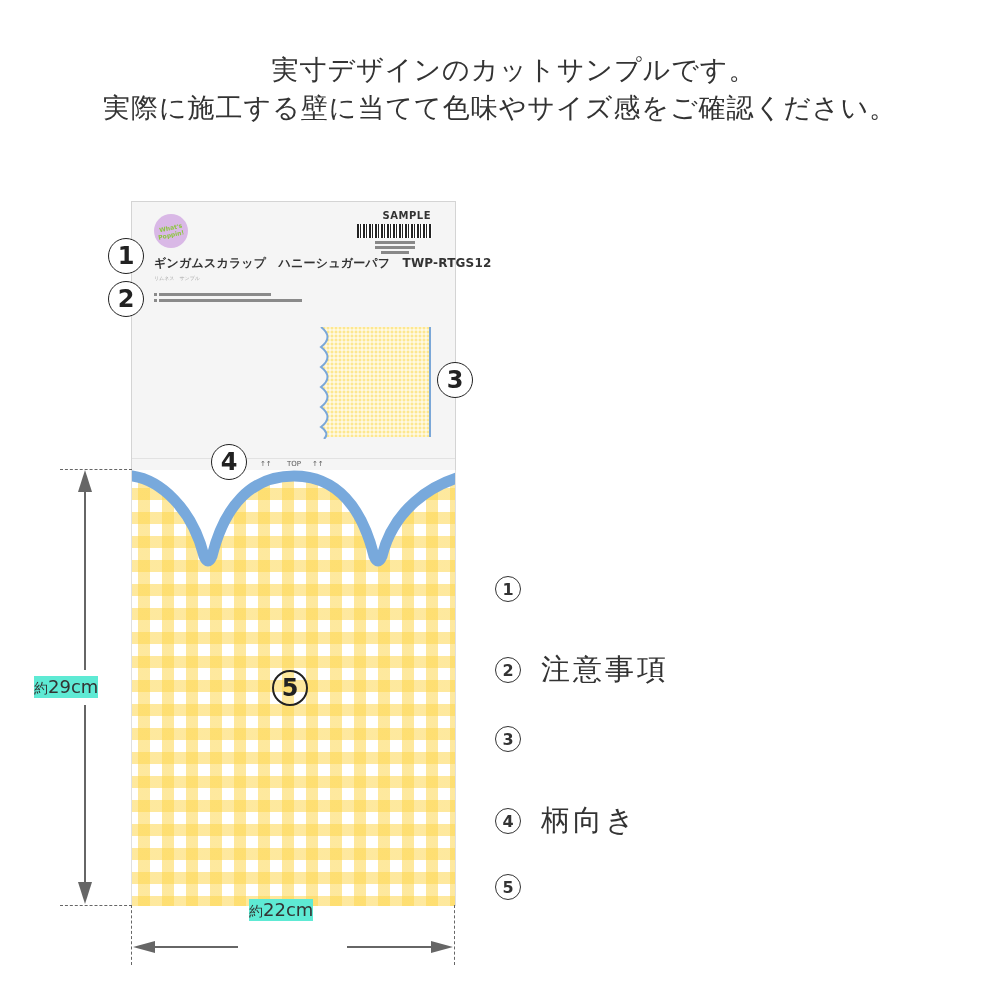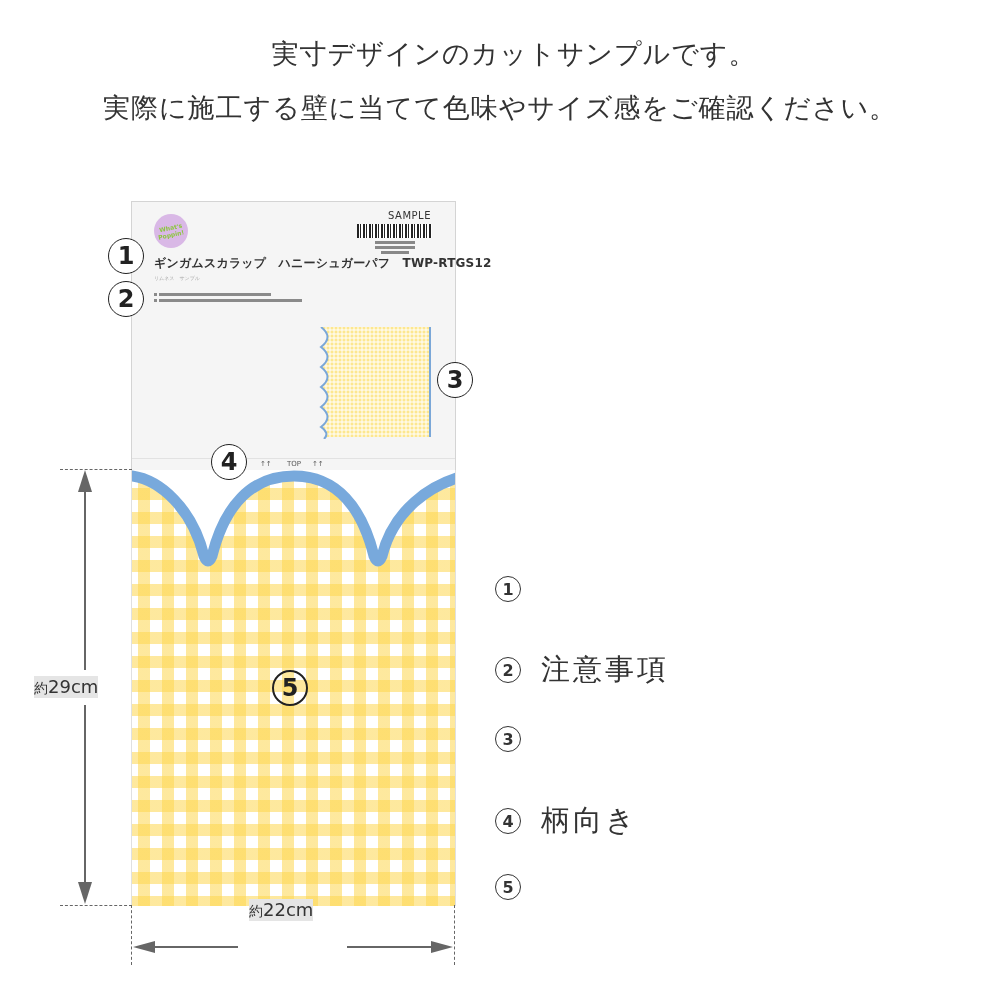--- a/index.html
+++ b/index.html
@@ -1,40 +1,40 @@
 <!DOCTYPE html>
 <html><head>
 <meta charset="utf-8">
 <style>
   * { box-sizing: border-box; margin: 0; padding: 0; }
   html, body { width: 1000px; height: 1000px; background: #ffffff; overflow: hidden; }
   body { position: relative; font-family: "DejaVu Sans", "Liberation Sans", sans-serif; color: #333333; }
 
   .headline { position: absolute; left: 0; width: 1000px; text-align: center; font-size: 27px; letter-spacing: 1px; color: #333; font-weight: 300; }
-  #hl1 { top: 36px; padding-left: 28px; }
+  #hl1 { top: 52px; padding-left: 28px; }
   #hl2 { top: 90px; }
 
   
   .sheet { position: absolute; left: 131px; top: 201px; width: 325px; height: 705px; }
   .sheet-top { position: absolute; left: 0; top: 0; width: 325px; height: 269px; background: #f5f5f5; border: 1px solid #d4d4d4; border-bottom: none; }
   .sheet-top-divider { position: absolute; left: 0; top: 256px; width: 323px; height: 1px; background: #e2e2e2; }
   .sheet-bottom { position: absolute; left: 0; top: 269px; width: 325px; height: 436px; overflow: hidden;
     background-color: #ffffff;
     background-image:
       linear-gradient(90deg, rgba(253,214,78,0.55) 50%, transparent 50%),
       linear-gradient(0deg, rgba(253,214,78,0.55) 50%, transparent 50%);
     background-size: 24px 24px, 24px 24px;
     background-position: 6px 0, 0 6px;
     border-left: 1px solid #e0e0e0; border-right: 1px solid #e0e0e0;
   }
   .scallop-svg { position: absolute; left: 0; top: -2px; }
 
   .logo { position: absolute; left: 22px; top: 12px; width: 34px; height: 34px; border-radius: 50%; background: #d9b8e6; display: flex; align-items: center; justify-content: center; flex-direction: column; }
   .logo span { font-size: 6px; line-height: 7px; color: #8cc63f; font-weight: bold; transform: rotate(-12deg); }
-  .sample-label { position: absolute; right: 24px; top: 8px; font-size: 10px; font-weight: normal; color: #333; letter-spacing: 0.5px; }
+  .sample-label { position: absolute; right: 24px; top: 8px; font-size: 10px; font-weight: bold; color: #333; letter-spacing: 0.5px; }
   .barcode { position: absolute; left: 225px; top: 22px; width: 75px; height: 14px;
     background: repeating-linear-gradient(90deg, #222 0 2px, #fff 2px 3px, #222 3px 4px, #fff 4px 6px); }
   .bar-line { position: absolute; height: 3px; background: #888; }
   .product-name { position: absolute; left: 22px; top: 53px; font-size: 12px; font-weight: bold; color: #333; white-space: nowrap; letter-spacing: 0.2px; }
   .sub-label { position: absolute; left: 22px; top: 73px; font-size: 5px; color: #aaa; }
   .note-line { position: absolute; left: 22px; height: 3px; background: #8a8a8a; }
   .note-dot { position: absolute; left: 22px; width: 3px; height: 3px; background: #8a8a8a; }
 
   .preview { position: absolute; left: 189px; top: 125px; width: 110px; height: 110px; overflow: hidden;
     background-color: #fde78f;
@@ -53,21 +53,21 @@
 
   
   .dim-dash-h { position: absolute; height: 0; border-top: 1.5px dashed #666; }
   .dim-dash-v { position: absolute; width: 0; border-left: 1.5px dashed #666; }
   .dim-line-v { position: absolute; width: 2px; background: #666; }
   .dim-line-h { position: absolute; height: 2px; background: #666; }
   .arrow-up { position: absolute; width: 0; height: 0; border-left: 7px solid transparent; border-right: 7px solid transparent; border-bottom: 22px solid #666; }
   .arrow-down { position: absolute; width: 0; height: 0; border-left: 7px solid transparent; border-right: 7px solid transparent; border-top: 22px solid #666; }
   .arrow-left { position: absolute; width: 0; height: 0; border-top: 6px solid transparent; border-bottom: 6px solid transparent; border-right: 22px solid #666; }
   .arrow-right { position: absolute; width: 0; height: 0; border-top: 6px solid transparent; border-bottom: 6px solid transparent; border-left: 22px solid #666; }
-  .dim-label { position: absolute; font-size: 18px; color: #333; background: #e5e5e5; white-space: nowrap; }
+  .dim-label { position: absolute; font-size: 18px; color: #333; background: #5eead4; white-space: nowrap; }
   .dim-label .kanji { font-size: 14px; }
 
   
   .legend { position: absolute; left: 495px; top: 576px; }
   .legend-item { position: absolute; left: 0; display: flex; align-items: center; white-space: nowrap; }
   .legend-num { width: 26px; height: 26px; border: 1.5px solid #333; border-radius: 50%; display: flex; align-items: center; justify-content: center; font-size: 16px; font-weight: bold; color: #333; }
   .legend-text { margin-left: 20px; font-size: 29px; color: #333; letter-spacing: 3px; font-weight: 300; }
 </style>
 </head>
 <body>

